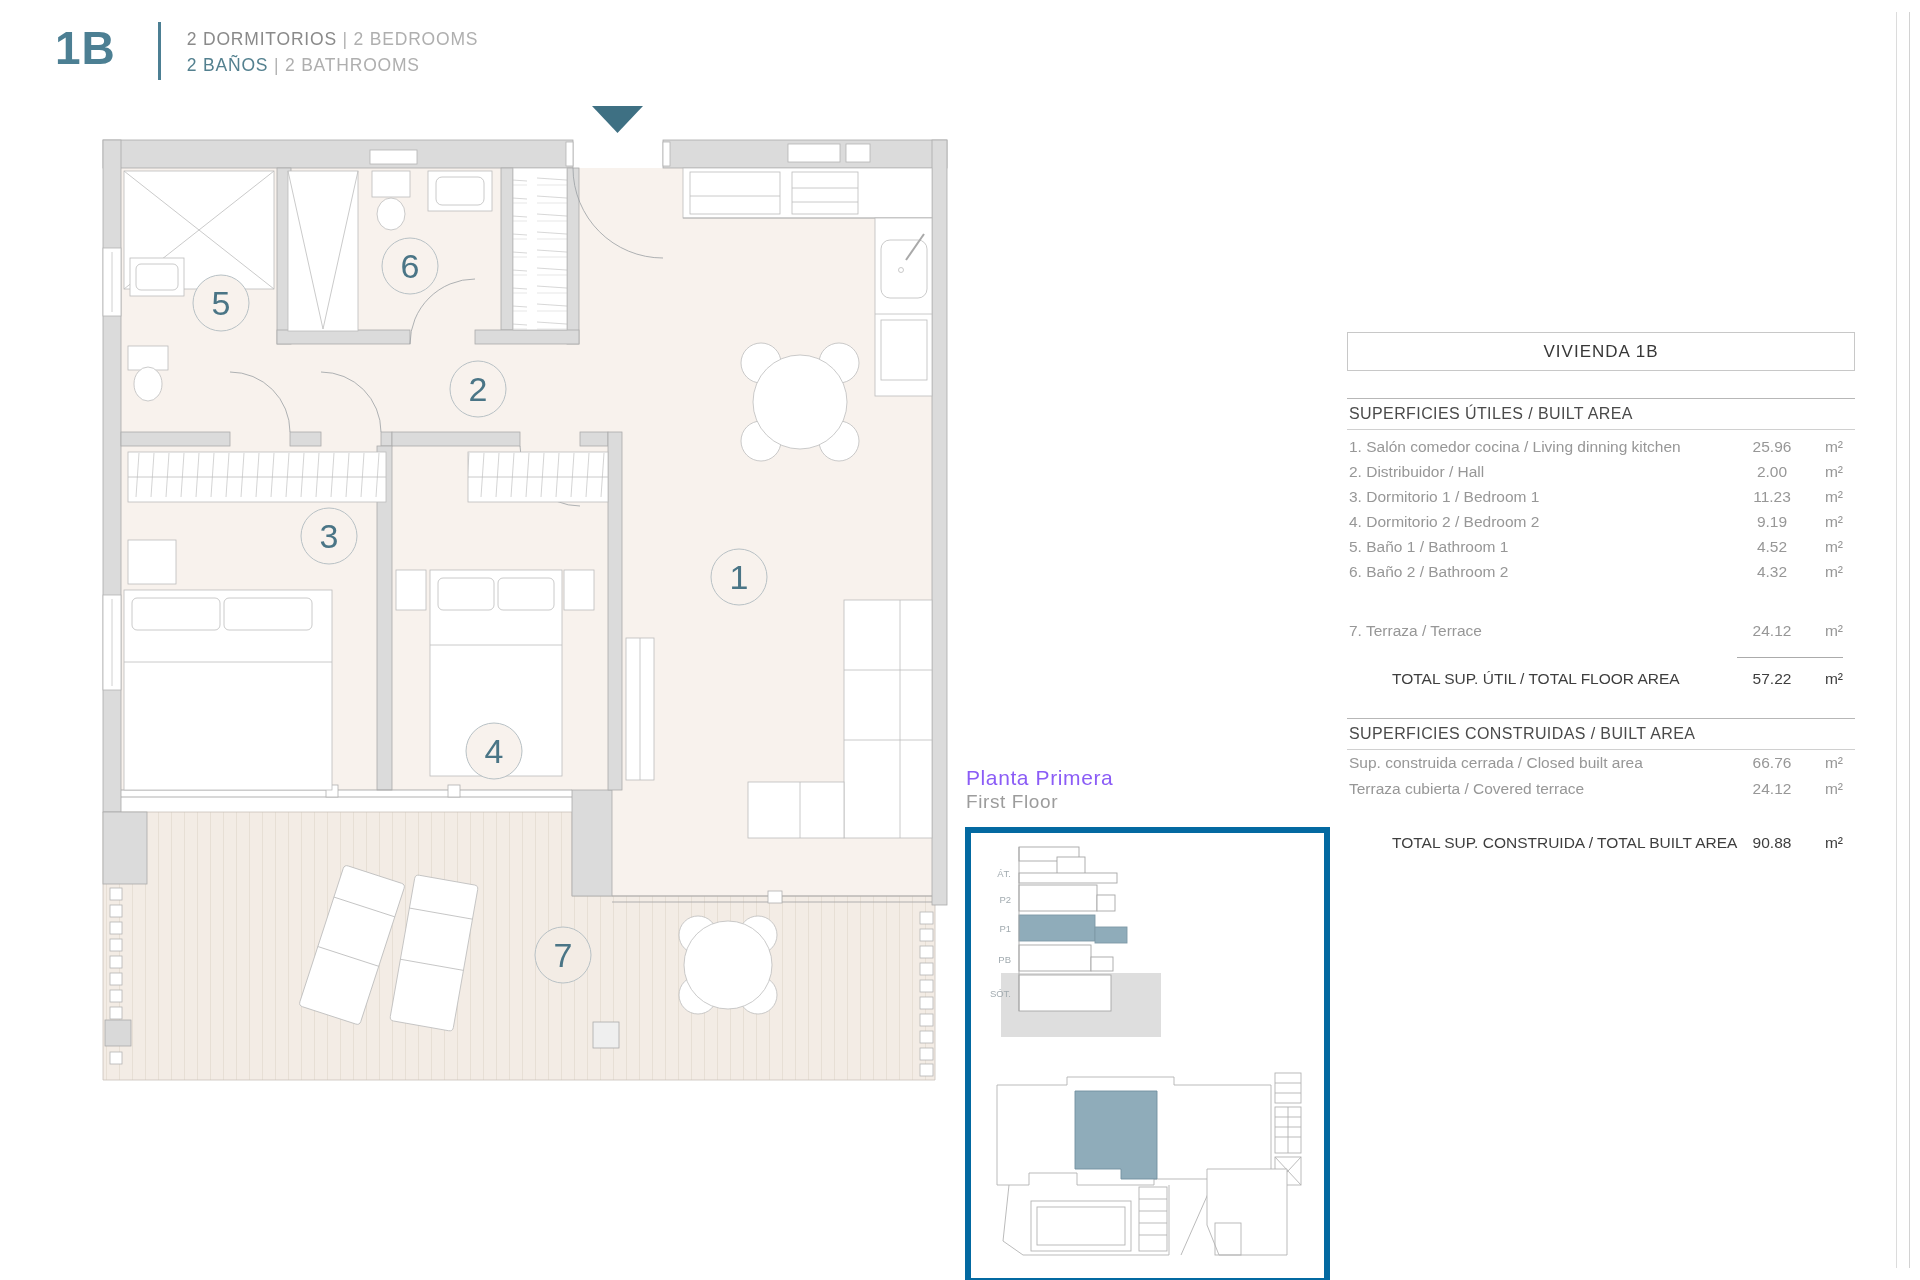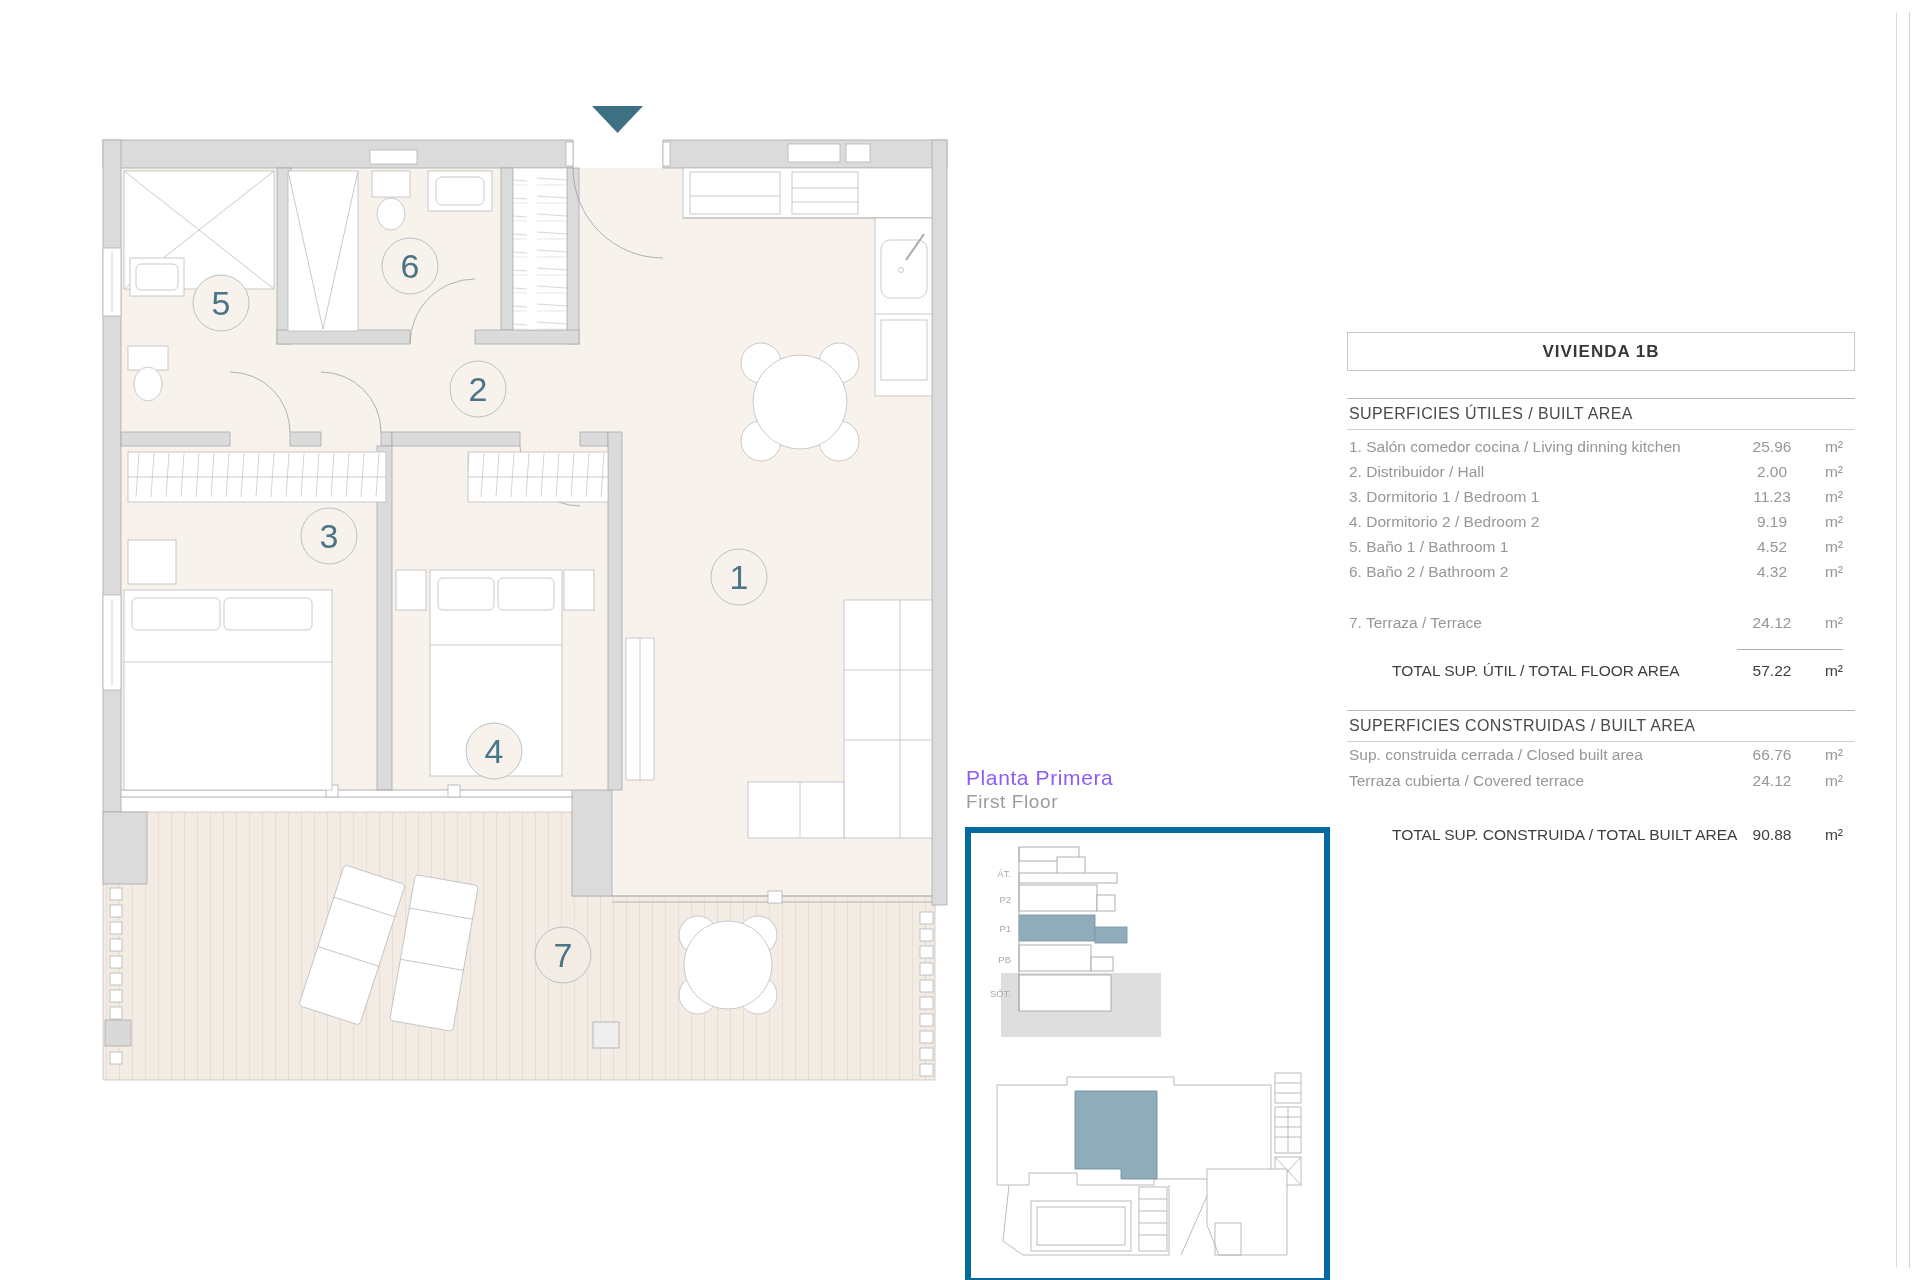--- a/index.html
+++ b/index.html
@@ -22,44 +22,52 @@
 
   
   .keyplan-title{position:absolute;left:966px;top:765px;}
   .kp-es{font-size:21px;color:#8b5cf6;letter-spacing:.6px;line-height:25px;}
   .kp-en{font-size:19px;color:#9C9C9C;letter-spacing:.6px;line-height:24px;}
   .keyplan-box{position:absolute;left:965px;top:827px;width:353px;height:445px;border:6px solid #0369a1;background:#fff;}
 
   
   .tbl{position:absolute;left:1347px;top:332px;width:508px;font-size:15.5px;color:#979797;}
   .tbl-titlebox{height:37px;border:1px solid #C8C8C8;display:flex;align-items:center;justify-content:center;}
-  .tbl-title{font-size:17px;font-weight:bold;color:#373737;letter-spacing:1px;text-align:right;}
+  .tbl-title{font-size:17px;font-weight:normal;color:#373737;letter-spacing:1px;text-align:right;}
   .sec-head{margin-top:27px;border-top:1px solid #B7B7B7;border-bottom:1px solid #D0D0D0;
             padding:6px 0 6px 2px;font-size:16px;color:#4A4A4A;letter-spacing:.4px;}
   .rows{margin-top:4px;}
   .arow{height:25px;display:flex;align-items:center;padding-right:12px;}
   .arow .lab{flex:1;padding-left:2px;}
   .arow .val{width:62px;text-align:center;}
   .arow .unit{width:40px;text-align:right;}
-  .arow.gap{margin-top:26px;}
+  .arow.gap{margin-top:34px;}
   .shortrule{width:106px;border-top:1px solid #ABABAB;margin:14px 12px 0 auto;}
   .arow.total{margin-top:8px;height:26px;color:#3E3E3E;margin-left:43px;}
   .fullrule-gap{margin-top:26px;}
   .arow.builtrow{height:26px;}
   .arow.total2{margin-top:28px;}
 
   .edge-line{position:absolute;top:12px;height:1256px;width:1px;}
   .edge-1{left:1896px;background:#DCDCDC;}
   .edge-2{left:1909px;background:#D2D2D2;}
 </style>
 </head>
 <body>
 
 <div class="page">
 
+  <div class="hdr">
+    <div class="hdr-code">1B</div>
+    <div class="hdr-bar"></div>
+    <div class="hdr-lines">
+      <div class="hdr-line"><span class="t-primary">2 DORMITORIOS</span><span class="t-sep"> | </span><span class="t-secondary">2 BEDROOMS</span></div>
+      <div class="hdr-line"><span class="t-teal">2 BAÑOS</span><span class="t-sep"> | </span><span class="t-secondary">2 BATHROOMS</span></div>
+    </div>
+  </div>
 
   <svg class="plan" width="850" height="995" viewBox="0 0 850 995">
     <defs>
       <pattern id="deck" patternUnits="userSpaceOnUse" width="13" height="12">
         <rect width="13" height="12" fill="#F3ECE5"></rect>
         <line x1="6.5" y1="0" x2="6.5" y2="12" stroke="#E7DFD5" stroke-width="1"></line>
       </pattern>
       <pattern id="hang" patternUnits="userSpaceOnUse" width="15" height="50">
         <rect width="15" height="50" fill="#FFFFFF"></rect>
         <line x1="9" y1="3" x2="6" y2="47" stroke="#C9C9C9" stroke-width="0.8"></line>

